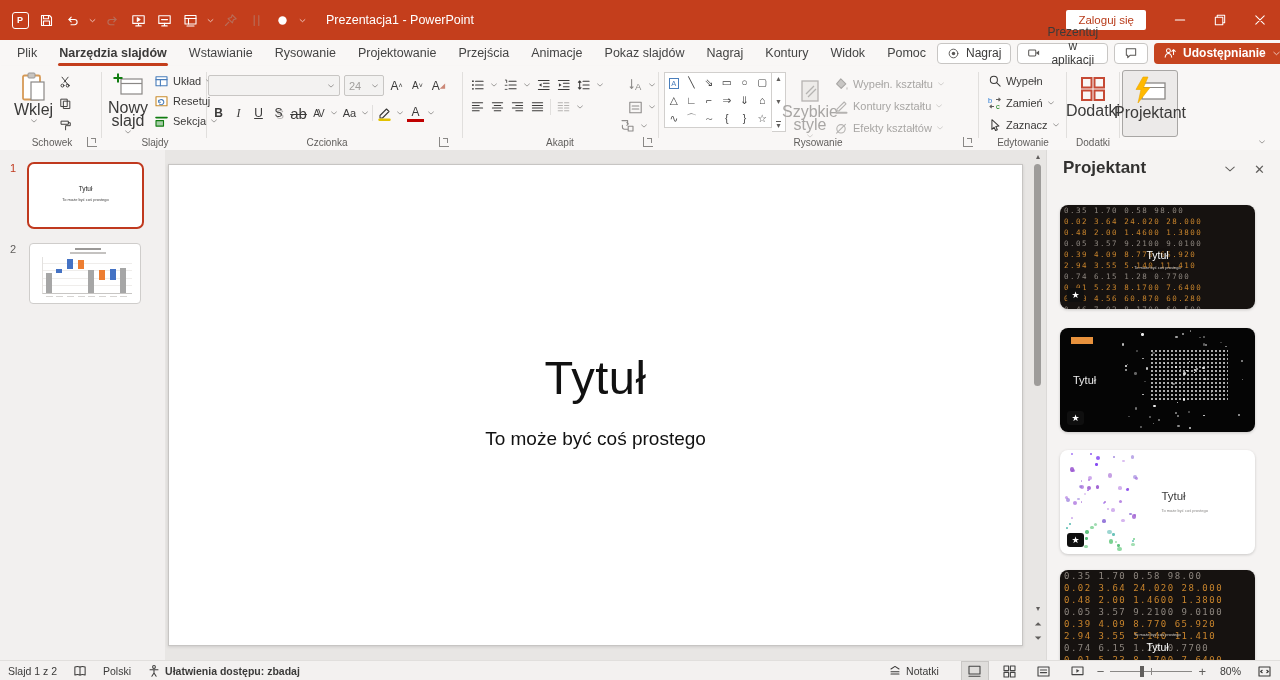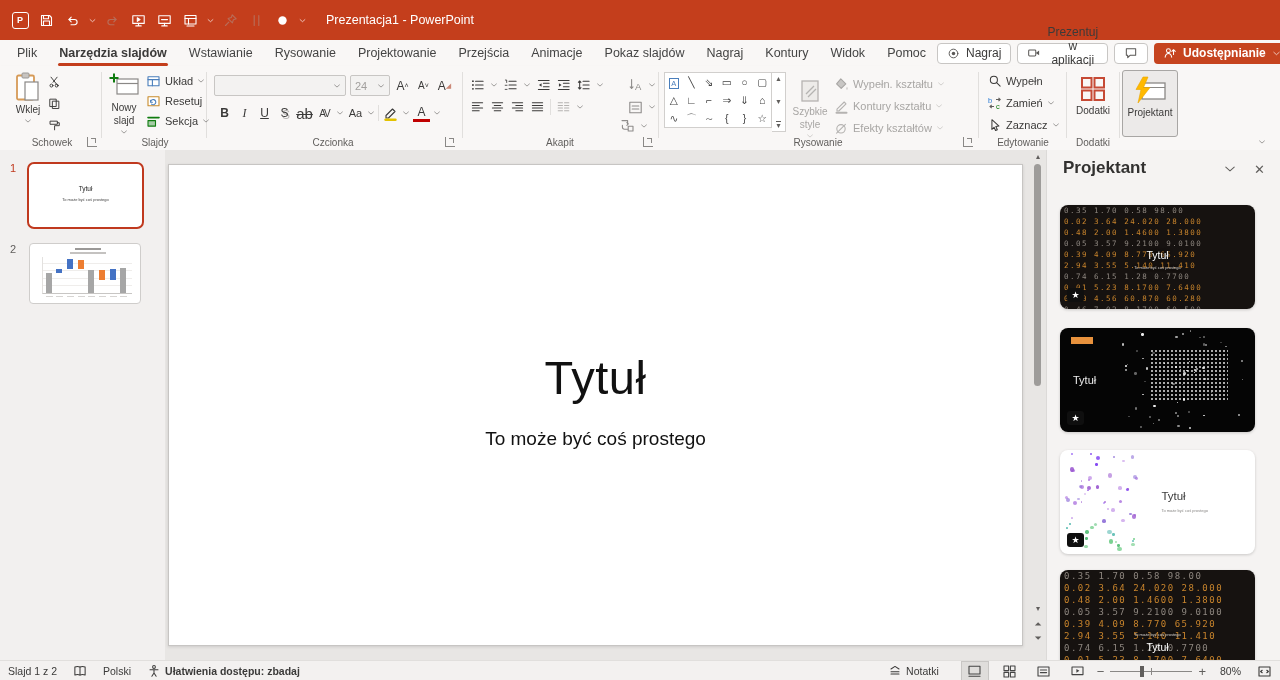--- a/index.html
+++ b/index.html
@@ -34,21 +34,21 @@
   #sharebtn{background:#C6441F;color:#fff;border:none;font-weight:bold;}
   #sharebtn svg{color:#fff}
 
   
   #ribbon{position:absolute;left:0;top:66px;width:1280px;height:84px;background:#F9F7F6;border-bottom:1px solid #D8D6D4;box-shadow:0 1px 2px rgba(0,0,0,.06);}
   .gsep{position:absolute;top:6px;height:66px;width:1px;background:#E1DFDD;}
   .group{position:absolute;top:0;height:84px;}
   .glabel{position:absolute;bottom:2px;left:0;right:0;text-align:center;font-size:10px;color:#605E5C;}
   .launcher{position:absolute;bottom:3px;right:3px;width:9px;height:9px;border-left:1px solid #8A8886;border-bottom:1px solid #8A8886;}
   .launcher::after{content:"";position:absolute;right:1px;top:1px;width:4px;height:4px;border-right:1px solid #8A8886;border-top:1px solid #8A8886;}
-  .bigbtn{display:flex;flex-direction:column;align-items:center;justify-content:flex-start;font-size:10px;color:#3B3A39;text-align:center;line-height:13px;padding-top:5px;}
+  .bigbtn{display:flex;flex-direction:column;align-items:center;justify-content:flex-start;font-size:16px;color:#3B3A39;text-align:center;line-height:13px;padding-top:5px;}
   .bigbtn .chev{margin-top:1px}
   .smallcol{display:flex;flex-direction:column;justify-content:flex-start;gap:4px;padding-top:8px;}
   .smbtn{display:flex;align-items:center;gap:4px;font-size:11px;color:#3B3A39;height:16px;}
   .smbtn.dim, .dim{color:#A8A6A4;}
   .chev{color:#605E5C}
   .dim .chev{color:#B5B3B1}
   .fbtn{min-width:17px;height:18px;display:flex;align-items:center;justify-content:center;font-size:12px;color:#3B3A39;}
   .combo{background:#F3F2F1;border:1px solid #C8C6C4;height:19px;border-radius:2px;display:flex;align-items:center;justify-content:space-between;padding:0 4px;color:#A19F9D;font-size:11px;}
   .shadowS{text-shadow:1.5px 1.5px 0 #B5B3B1;}
   .shapesbox{border:1px solid #D1CFCD;background:#fff;width:106px;height:54px;display:grid;grid-template-columns:repeat(6,1fr);align-items:center;justify-items:center;font-size:10.5px;color:#444;}
@@ -185,20 +185,39 @@
             <circle cx="7.5" cy="7.5" r="4.2" fill="currentColor" stroke="none"></circle>
           </svg>
         </span>
       <span class="tb-chev">
           <svg viewBox="0 0 15 15" width="9" height="9" fill="none" stroke="currentColor" stroke-width="1.1" stroke-linecap="round" stroke-linejoin="round">
             <path d="M3.5 6l4 3.5 4-3.5"></path>
           </svg>
         </span>
     </div>
     <span class="tb-title">Prezentacja1 - PowerPoint</span>
+    <div class="tb-right">
+      <button id="signin">Zaloguj się</button>
+      <span class="winbtn">
+          <svg viewBox="0 0 15 15" width="14" height="14" fill="none" stroke="currentColor" stroke-width="1.1" stroke-linecap="round" stroke-linejoin="round">
+            <path d="M2.5 7.5h10"></path>
+          </svg>
+        </span>
+      <span class="winbtn">
+          <svg viewBox="0 0 15 15" width="14" height="14" fill="none" stroke="currentColor" stroke-width="1.1" stroke-linecap="round" stroke-linejoin="round">
+            <rect x="4.5" y="2.5" width="8" height="8"></rect>
+            <rect x="2.5" y="4.5" width="8" height="8" fill="#C43E1C"></rect>
+          </svg>
+        </span>
+      <span class="winbtn">
+          <svg viewBox="0 0 15 15" width="14" height="14" fill="none" stroke="currentColor" stroke-width="1.1" stroke-linecap="round" stroke-linejoin="round">
+            <path d="M3 3l9 9M12 3l-9 9"></path>
+          </svg>
+        </span>
+    </div>
   </header>
 
   <nav id="tabsrow">
     <div id="tabsbar">
         <span class="tab">Plik</span>
         <span class="tab active">Narzędzia slajdów</span>
         <span class="tab">Wstawianie</span>
         <span class="tab">Rysowanie</span>
         <span class="tab">Projektowanie</span>
         <span class="tab">Przejścia</span>
@@ -359,21 +378,21 @@
                 <svg viewBox="0 0 15 15" width="8" height="8" fill="none" stroke="currentColor" stroke-width="1.1" stroke-linecap="round" stroke-linejoin="round">
                   <path d="M3 5.5l4.5 4 4.5-4"></path>
                 </svg>
               </span>
             </span>
         </div>
       </div>
       <div class="glabel">Slajdy</div>
     </div>
 
-    <div class="group" style="left:208px;width:250px">
+    <div class="group" style="left:202px;width:250px">
       <div style="display:flex;align-items:center;gap:4px;padding:9px 0 0 6px">
         <div class="combo" style="width:122px">
             <span></span>
             <span class="chev">
               <svg viewBox="0 0 15 15" width="8" height="8" fill="none" stroke="currentColor" stroke-width="1.1" stroke-linecap="round" stroke-linejoin="round">
                 <path d="M3 5.5l4.5 4 4.5-4"></path>
               </svg>
             </span>
           </div>
         <div class="combo" style="width:30px">

